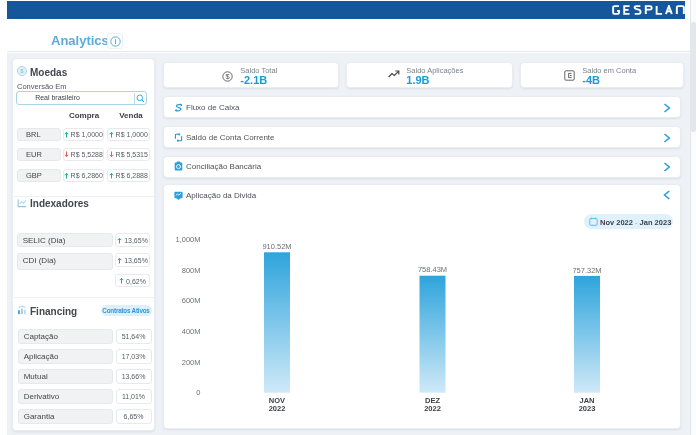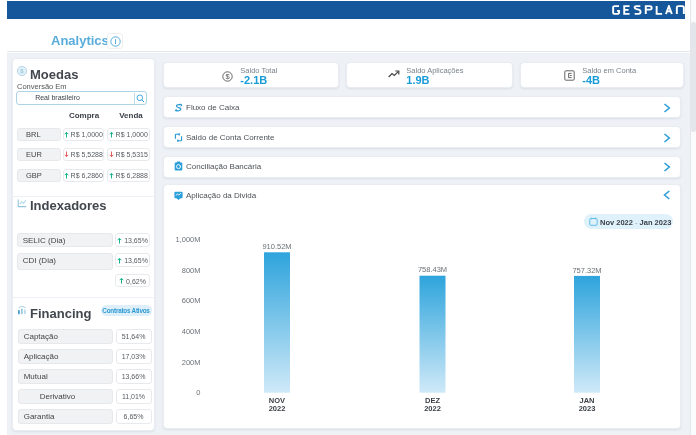--- a/index.html
+++ b/index.html
@@ -6,21 +6,21 @@
 html,body { width:696px; height:435px; background:#fff; font-family:"Liberation Sans",sans-serif; overflow:hidden; }
 .abs { position:absolute; }
 #app { position:absolute; left:7px; top:0; width:683px; height:435px; }
 #topbar { position:absolute; left:0; top:1px; width:678px; height:18px; background:#15579A; }
 #hdr { position:absolute; left:0; top:19px; width:683px; height:33px; background:#fff; border-bottom:1px solid #e3e8ee; }
 #analytics { position:absolute; left:44px; top:33px; font-size:13px; font-weight:bold; color:#58ACDC; }
 #content { position:absolute; left:0; top:53px; width:683px; height:382px; background:#EEF2F7; }
 .card { position:absolute; background:#fff; border:1px solid #e9edf2; border-radius:4px; box-shadow:0 1px 2px rgba(160,170,185,.25); }
 .graybox { position:absolute; background:#f1f2f4; border:1px solid #e7e8eb; border-radius:3px; color:#444; white-space:nowrap; }
 .valbox { position:absolute; background:#fff; border:1px solid #e7e9ed; border-radius:3px; color:#565b62; text-align:center; white-space:nowrap; overflow:hidden; }
-.secthead { position:absolute; font-weight:bold; font-size:13px; color:#42474e; }
+.secthead { position:absolute; font-weight:bold; font-size:10px; color:#42474e; }
 .rowtxt { position:absolute; font-size:8px; color:#4d5156; }
 .chev { position:absolute; font-size:14px; color:#2B9FD9; font-weight:bold; line-height:14px; }
 svg { display:block; }
 </style>
 </head>
 <body>
 <div id="app">
   <div id="topbar">
       <svg id="logosvg" style="position:absolute;right:0.5px;top:3.5px" width="73" height="10" viewBox="0 0 64.4 10" preserveAspectRatio="none">
 <g fill="none" stroke="#fff" stroke-width="1.7">
@@ -115,21 +115,21 @@
     <path d="M1.5 2.8 L4.5 1.2 L8.5 2.4" fill="none" stroke="#9fcbe1" stroke-width="0.9"></path>
   </svg>
   <div class="secthead" style="left:23px;top:306px;">Financing</div>
   <div class="abs" style="left:93.5px;top:304.5px;width:51px;height:11.5px;background:#DEEFFA;border-radius:6px;line-height:12px;text-align:center;font-size:6.3px;font-weight:bold;color:#2C9AD2;white-space:nowrap;letter-spacing:-0.2px;">Contratos Ativos</div>
   <div class="graybox" style="left:10.7px;top:329px;width:95.3px;height:15px;line-height:14.5px;font-size:8px;padding-left:5px;">Captação</div>
   <div class="valbox" style="left:108.5px;top:329px;width:36px;height:15px;line-height:14.5px;font-size:7px;">51,64%</div>
   <div class="graybox" style="left:10.7px;top:349px;width:95.3px;height:15px;line-height:14.5px;font-size:8px;padding-left:5px;">Aplicação</div>
   <div class="valbox" style="left:108.5px;top:349px;width:36px;height:15px;line-height:14.5px;font-size:7px;">17,03%</div>
   <div class="graybox" style="left:10.7px;top:369px;width:95.3px;height:15px;line-height:14.5px;font-size:8px;padding-left:5px;">Mutual</div>
   <div class="valbox" style="left:108.5px;top:369px;width:36px;height:15px;line-height:14.5px;font-size:7px;">13,66%</div>
-  <div class="graybox" style="left:10.7px;top:389px;width:95.3px;height:15px;line-height:14.5px;font-size:8px;padding-left:21px;">Derivativo</div>
+  <div class="graybox" style="left:10.7px;top:389px;width:95.3px;height:15px;line-height:14.5px;font-size:8px;padding-left:5px;">Derivativo</div>
   <div class="valbox" style="left:108.5px;top:389px;width:36px;height:15px;line-height:14.5px;font-size:7px;">11,01%</div>
   <div class="graybox" style="left:10.7px;top:409px;width:95.3px;height:15px;line-height:14.5px;font-size:8px;padding-left:5px;">Garantia</div>
   <div class="valbox" style="left:108.5px;top:409px;width:36px;height:15px;line-height:14.5px;font-size:7px;">6,65%</div>
 
   <div class="card" style="left:156px;top:61.5px;width:175.5px;height:26.5px;"></div>
   <div class="card" style="left:338.5px;top:61.5px;width:167px;height:26.5px;"></div>
   <div class="card" style="left:512.5px;top:61.5px;width:164.5px;height:26.5px;"></div>
 
   <svg class="abs" style="left:214.5px;top:70.5px" width="11" height="11" viewBox="0 0 11 11">
     <circle cx="5.5" cy="5.5" r="4.7" fill="none" stroke="#555" stroke-width="0.9"></circle>

